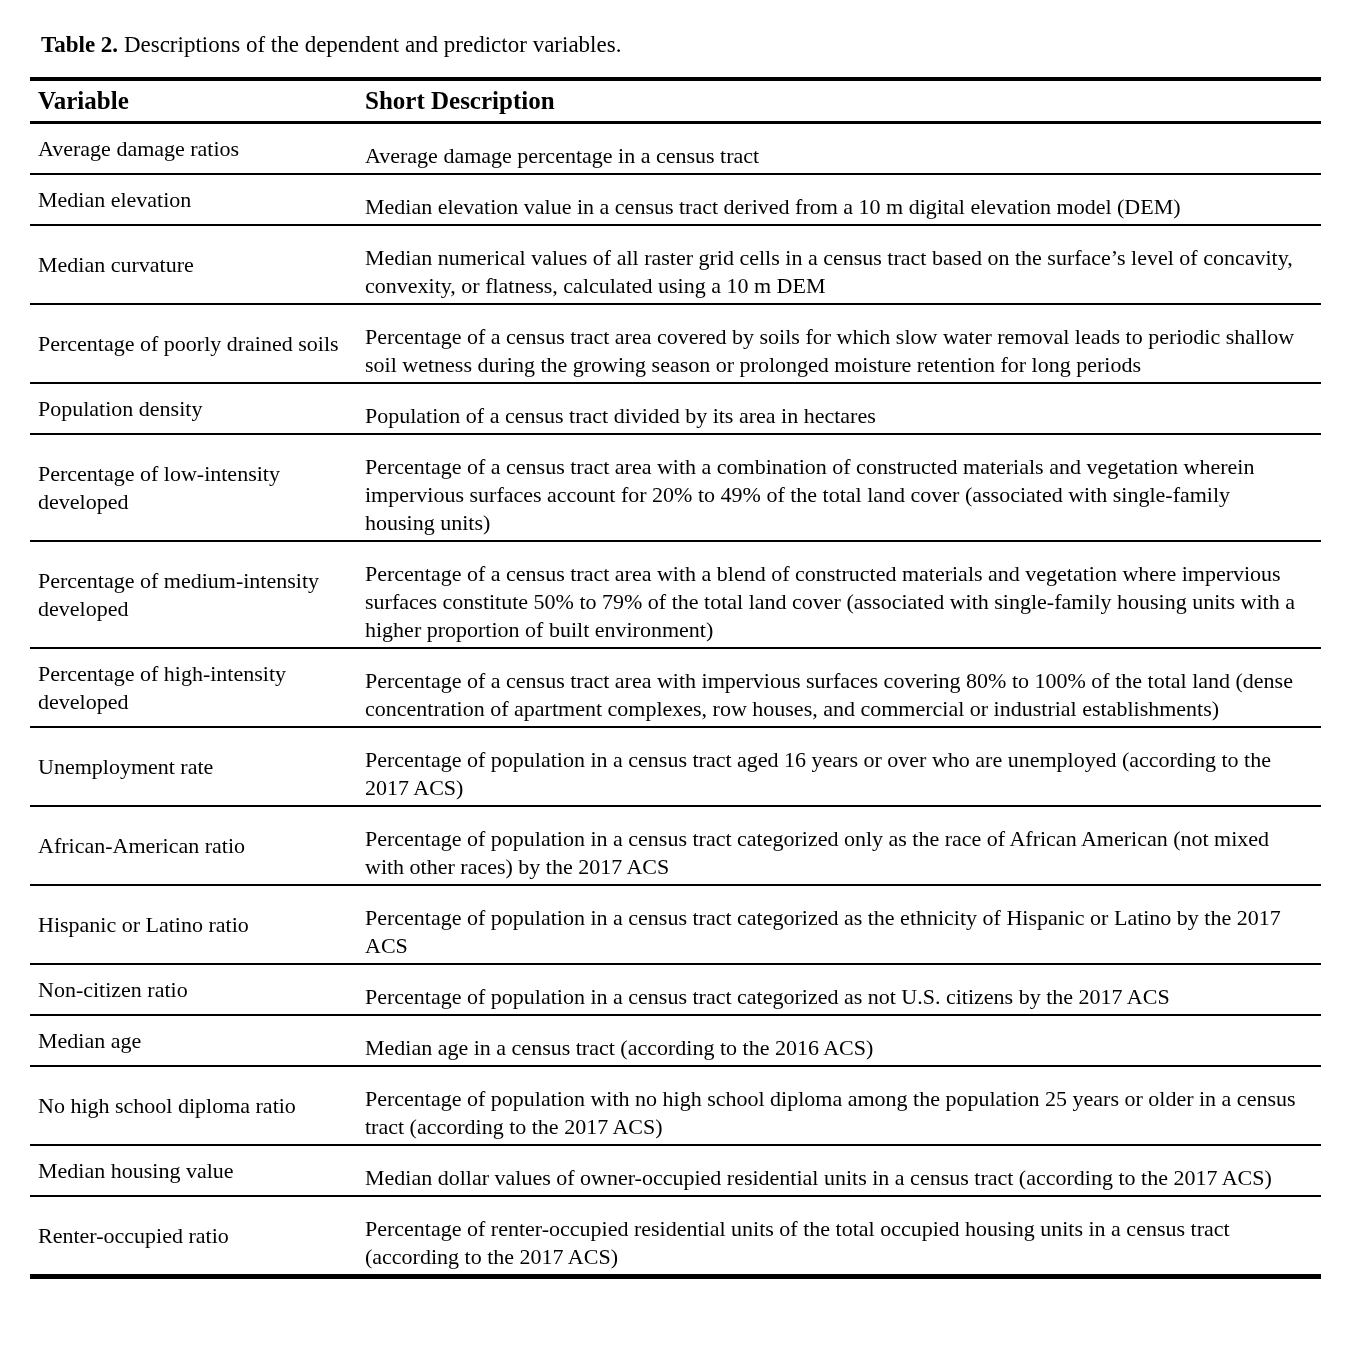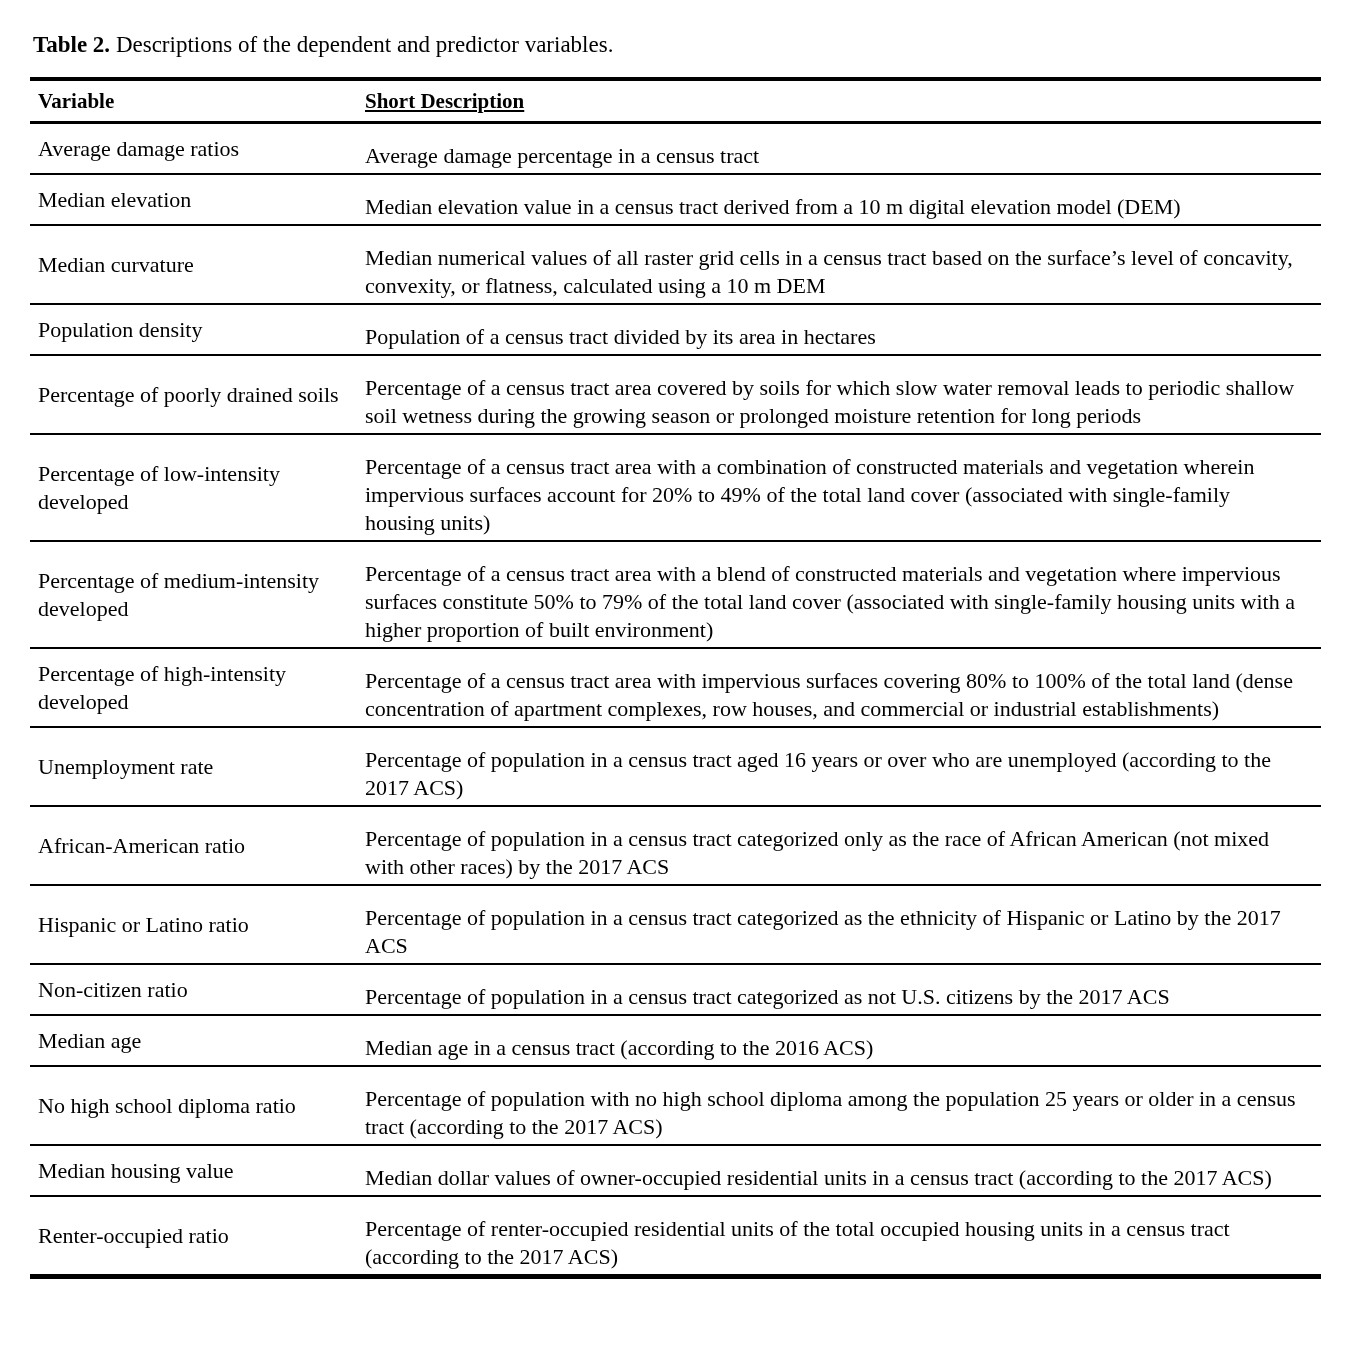--- a/index.html
+++ b/index.html
@@ -13,43 +13,43 @@
     width: 1351px;
     height: 1360px;
     box-sizing: border-box;
     padding: 26px 30px 0 30px;
     background: #ffffff;
     overflow: hidden;
   }
   .caption {
     font-size: 23px;
     line-height: 30px;
-    margin: 4px 0 17px 3px;
+    margin: 4px 0 17px 11px;
   }
   .caption .cap-label {
     font-weight: bold;
   }
   table.vars {
     border-collapse: collapse;
     width: 1291px;
     table-layout: fixed;
     border-top: 4px solid #000;
     border-bottom: 5px solid #000;
   }
   table.vars col.c1 { width: 335px; }
   thead th {
     text-align: left;
     font-weight: bold;
-    font-size: 21px;
+    font-size: 25px;
     line-height: 28px;
     padding: 6px 10px 6px 8px;
     border-bottom: 3px solid #000;
     vertical-align: middle;
   }
-  thead th.desc-h { padding-left: 0; text-decoration: underline; }
+  thead th.desc-h { padding-left: 0; }
   tbody td {
     font-size: 22px;
     line-height: 28px;
     vertical-align: middle;
     border-top: 2.5px solid #000;
   }
   tbody td.var {
     padding: 3px 12px 3px 8px;
   }
   tbody td.desc {
@@ -84,26 +84,26 @@
   </tr>
         <tr>
     <td class="var">Median elevation</td>
     <td class="desc">Median elevation value in a census tract derived from a 10 m digital elevation model (DEM)</td>
   </tr>
         <tr>
     <td class="var">Median curvature</td>
     <td class="desc">Median numerical values of all raster grid cells in a census tract based on the surface’s level of concavity, convexity, or flatness, calculated using a 10 m DEM</td>
   </tr>
         <tr>
+    <td class="var">Percentage of poorly drained soils</td>
+    <td class="desc">Percentage of a census tract area covered by soils for which slow water removal leads to periodic shallow soil wetness during the growing season or prolonged moisture retention for long periods</td>
+  </tr>
+        <tr>
     <td class="var">Population density</td>
     <td class="desc">Population of a census tract divided by its area in hectares</td>
-  </tr>
-        <tr>
-    <td class="var">Percentage of poorly drained soils</td>
-    <td class="desc">Percentage of a census tract area covered by soils for which slow water removal leads to periodic shallow soil wetness during the growing season or prolonged moisture retention for long periods</td>
   </tr>
         <tr>
     <td class="var">Percentage of low-intensity developed</td>
     <td class="desc">Percentage of a census tract area with a combination of constructed materials and vegetation wherein impervious surfaces account for 20% to 49% of the total land cover (associated with single-family housing units)</td>
   </tr>
         <tr>
     <td class="var">Percentage of medium-intensity developed</td>
     <td class="desc">Percentage of a census tract area with a blend of constructed materials and vegetation where impervious surfaces constitute 50% to 79% of the total land cover (associated with single-family housing units with a higher proportion of built environment)</td>
   </tr>
         <tr>

